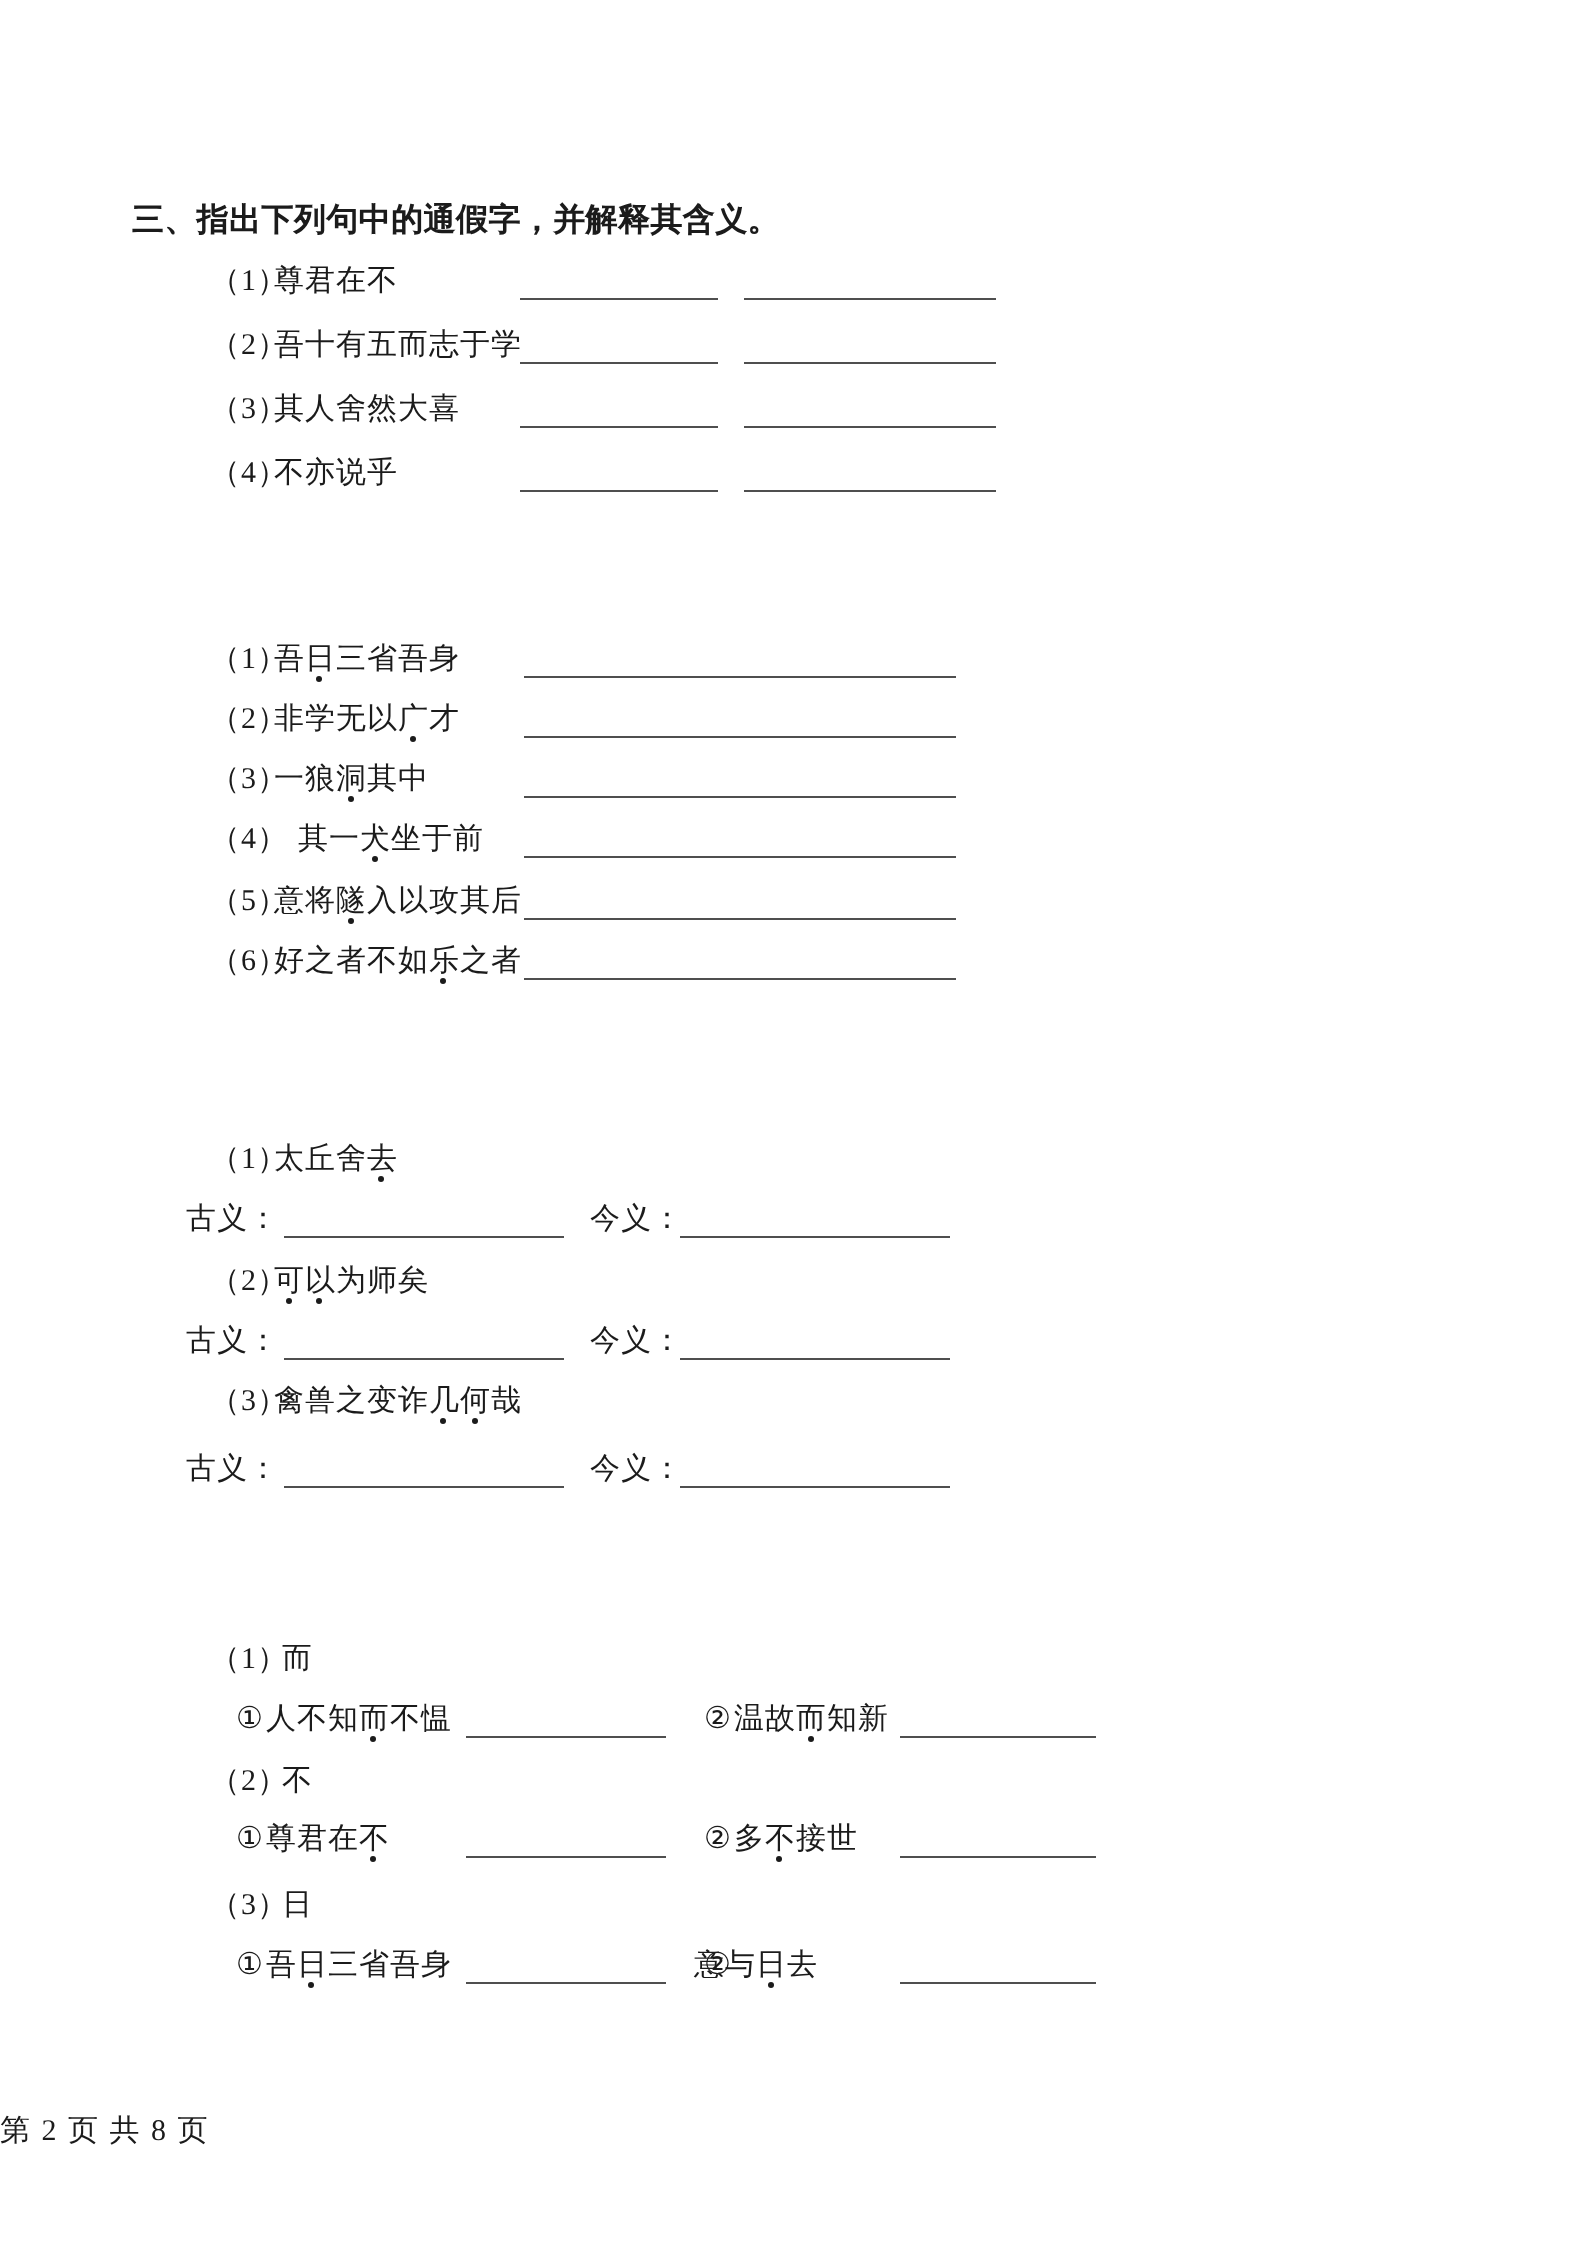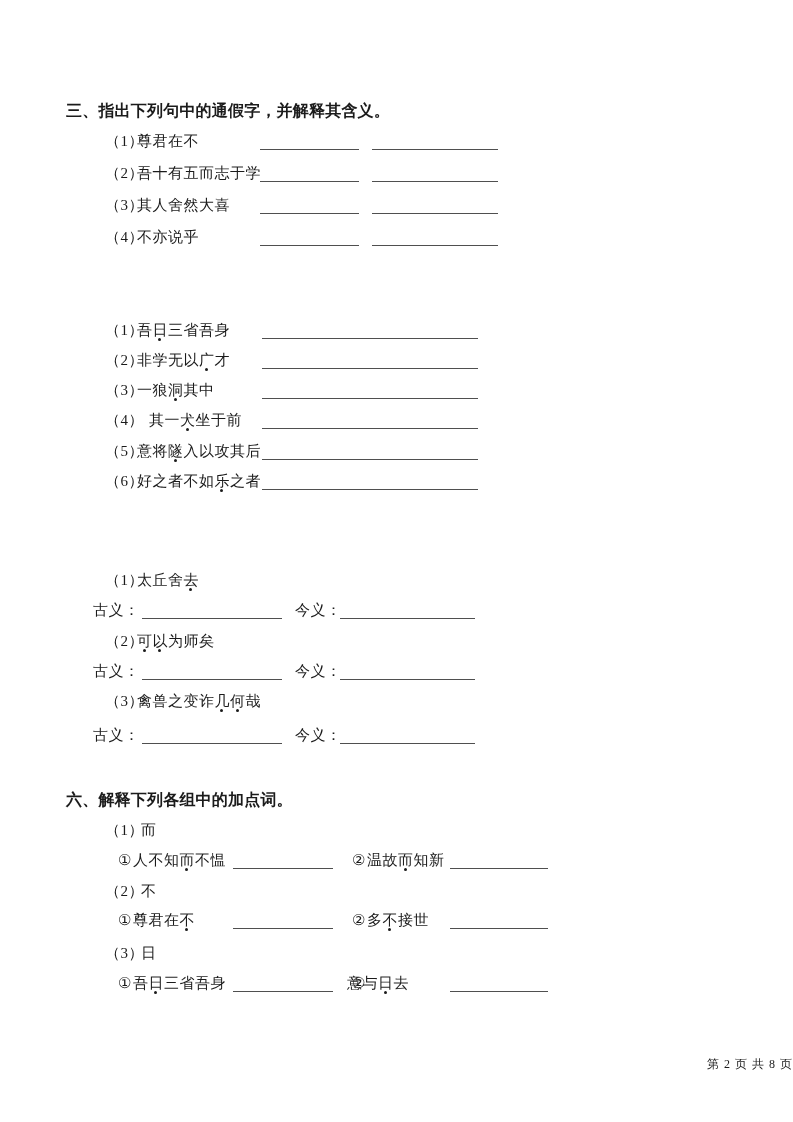--- a/index.html
+++ b/index.html
@@ -48,22 +48,22 @@
     height: 3px;
     margin-left: -2px;
     border-radius: 50%;
     background: #1b1b1b;
   }
   .footer {
     position: absolute;
     top: 1056px;
     left: 0;
     width: 100%;
-    text-align: right;
-    font-size: 12px;
+    text-align: left;
+    font-size: 15px;
     letter-spacing: 1px;
     font-family: Liberation Serif, serif;
   }
 </style>
 </head>
 <body>
 
 <div class="page">
 
   <div class="sec-header" style="top:99px">
@@ -154,23 +154,20 @@
     <span style="left:105px">（3）</span>
     <span style="left:137px"><span>禽</span><span>兽</span><span>之</span><span>变</span><span>诈</span><span class="dotted">几</span><span class="dotted">何</span><span>哉</span></span>
   </div>
   <div class="row" style="top:723px">
     <span style="left:93px">古义：</span>
     <span class="blank" style="left:142px;width:140px"></span>
     <span style="left:295px">今义：</span>
     <span class="blank" style="left:340px;width:135px"></span>
   </div>
 
-  <div class="sec-header" style="top:788px">
-    <span>六、</span><span>解释下列各组中的加点词。</span>
-  </div>
 
   <div class="row" style="top:818px">
     <span style="left:105px">（1）</span>
     <span style="left:141px">而</span>
   </div>
   <div class="row" style="top:848px">
     <span style="left:118px">①</span>
     <span style="left:133px"><span>人</span><span>不</span><span>知</span><span class="dotted">而</span><span>不</span><span>愠</span></span>
     <span class="blank" style="left:233px;width:100px"></span>
     <span style="left:352px">②</span>

